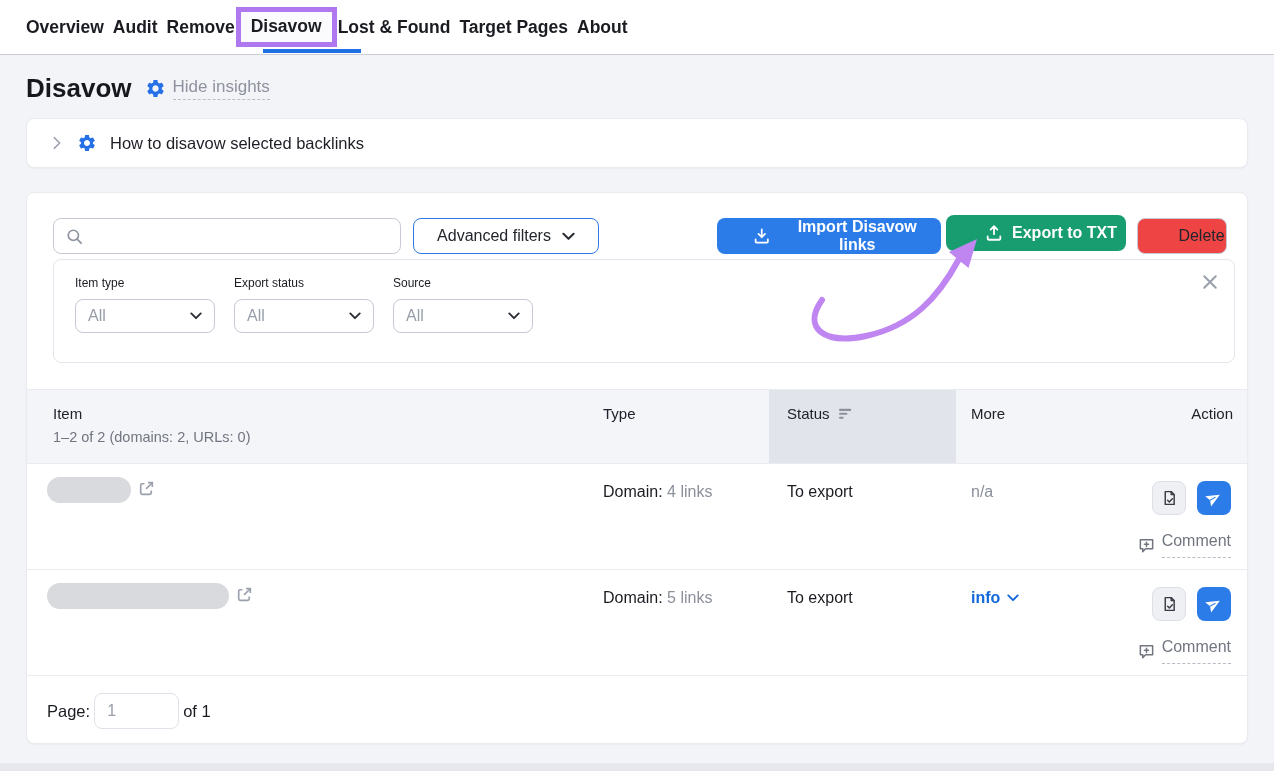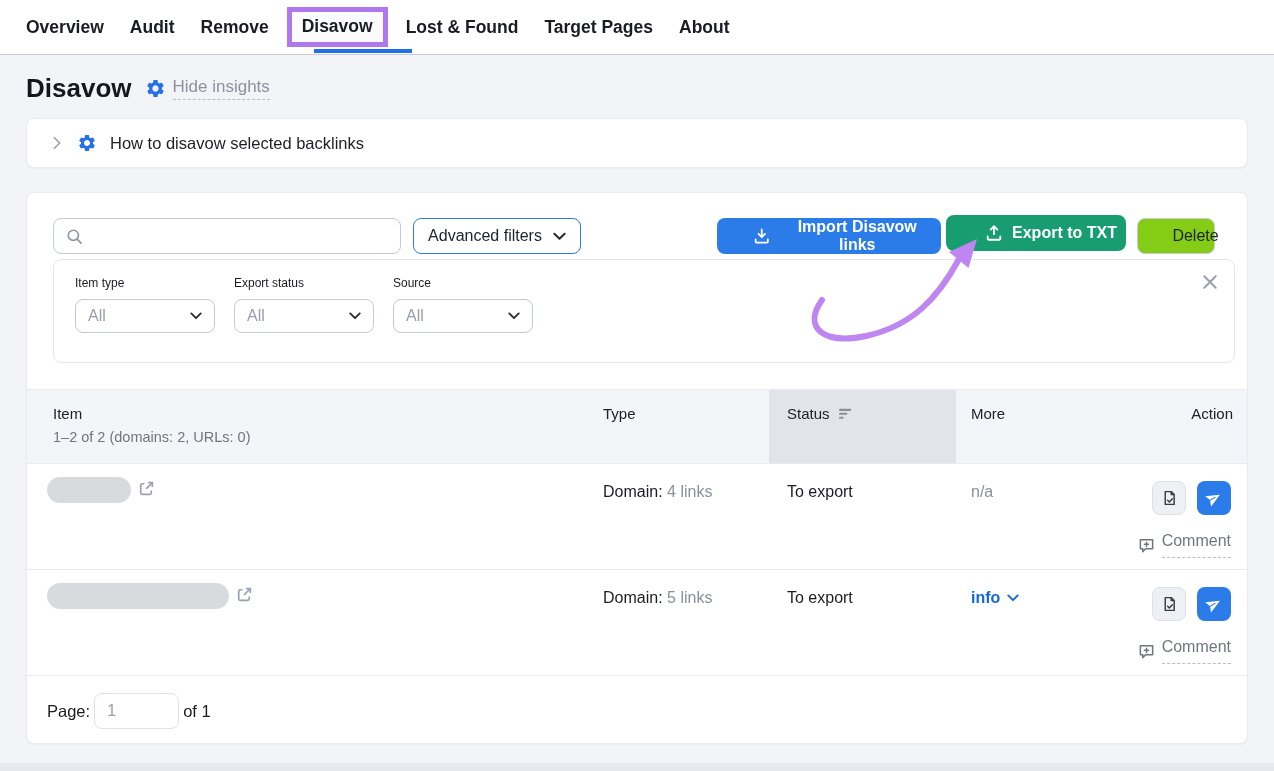--- a/index.html
+++ b/index.html
@@ -2,21 +2,21 @@
 <html><head>
 <meta charset="utf-8">
 <style>
   html,body{margin:0;padding:0;background:#f3f4f8;}
   #screen{position:relative;width:1274px;height:771px;background:#f3f4f8;
     font-family:"Liberation Sans","DejaVu Sans",sans-serif;color:#1b1c22;overflow:hidden;}
 
   
   .nav{position:absolute;top:0;left:0;right:0;height:55px;background:#fff;
     border-bottom:1px solid #c9ccd6;display:flex;align-items:center;
-    padding-left:26px;gap:26px;z-index:5;box-sizing:border-box;}
+    padding-left:26px;gap:9px;z-index:5;box-sizing:border-box;}
   .tab{font-size:17.5px;font-weight:700;color:#1b1c22;cursor:pointer;white-space:nowrap;}
   .tab-disavow{position:relative;margin:0 -8px;z-index:2;}
   .purple-box{display:inline-block;border:5px solid #b078ee;background:#fbfbfd;
     padding:4px 10px 6px;line-height:1.15;}
   .tab-underline{position:absolute;left:27px;bottom:-6px;width:98px;height:4px;background:#1f6fe5;}
 
   
   .page-heading{position:absolute;top:73px;left:26px;display:flex;align-items:center;gap:13px;}
   .page-title{font-size:26px;font-weight:700;margin:0;color:#17181d;}
   .insights{display:flex;align-items:center;gap:7px;cursor:pointer;}
@@ -31,30 +31,30 @@
 
   .main{left:26px;right:26px;top:192px;height:552px;}
 
   
   .search-box{position:absolute;left:26px;top:25px;width:348px;height:36px;
     border:1px solid #c6cad5;border-radius:8px;display:flex;align-items:center;
     padding:0 12px;gap:9px;background:#fff;box-sizing:border-box;}
   .search-box input{border:0;outline:0;font:16px "Liberation Sans","DejaVu Sans",sans-serif;
     color:#1b1c22;width:100%;background:transparent;}
   ::placeholder{color:#8f95a1;opacity:1;}
-  .adv-btn{position:absolute;left:386px;top:25px;width:168px;height:36px;
+  .adv-btn{position:absolute;left:386px;top:25px;width:186px;height:36px;
     border:1px solid #2f7ae6;border-radius:8px;background:#fff;display:flex;
     align-items:center;justify-content:center;gap:11px;font-size:16px;color:#23252c;
     cursor:pointer;box-sizing:border-box;}
   .btn{position:absolute;height:36px;border-radius:8px;display:flex;align-items:center;
     justify-content:center;gap:9px;font-size:16px;font-weight:700;color:#fff;
     cursor:pointer;box-sizing:border-box;border:none;padding-left:36px;}
   .btn-import{left:690px;top:25px;width:224px;background:#2b7ce8;}
   .btn-export{left:919px;top:22px;width:180px;background:#189d71;}
-  .btn-delete{left:1110px;top:25px;width:78px;background:#84cc16;border:1px solid #c6cad5;
+  .btn-delete{left:1110px;top:25px;width:90px;background:#ef4444;border:1px solid #c6cad5;
     color:#23252c;font-weight:400;}
 
   
   .filter-panel{position:absolute;left:26px;top:66px;width:1182px;height:104px;
     border:1px solid #e4e6ed;border-radius:8px;background:#fff;box-sizing:border-box;}
   .filter-group{position:absolute;top:16px;}
   .fg-item{left:21px;}.fg-export{left:180px;}.fg-source{left:339px;}
   .filter-label{font-size:12px;color:#1b1c22;margin-bottom:9px;}
   .select{width:140px;height:34px;border:1px solid #c6cad5;border-radius:8px;display:flex;
     align-items:center;justify-content:space-between;padding:0 12px;box-sizing:border-box;

